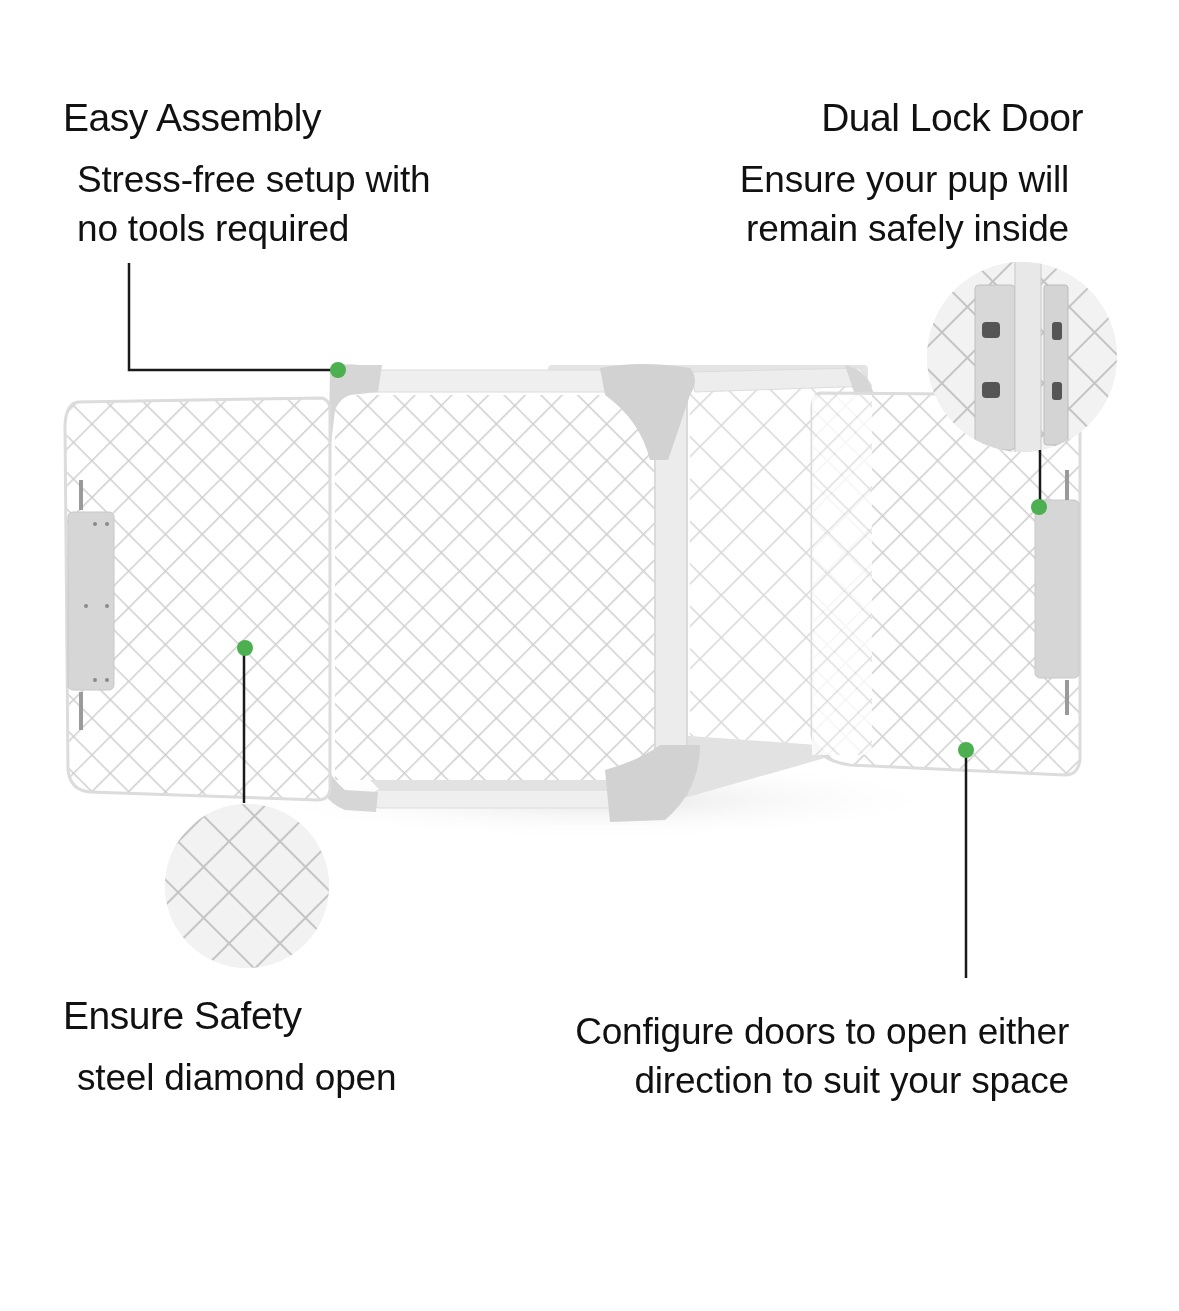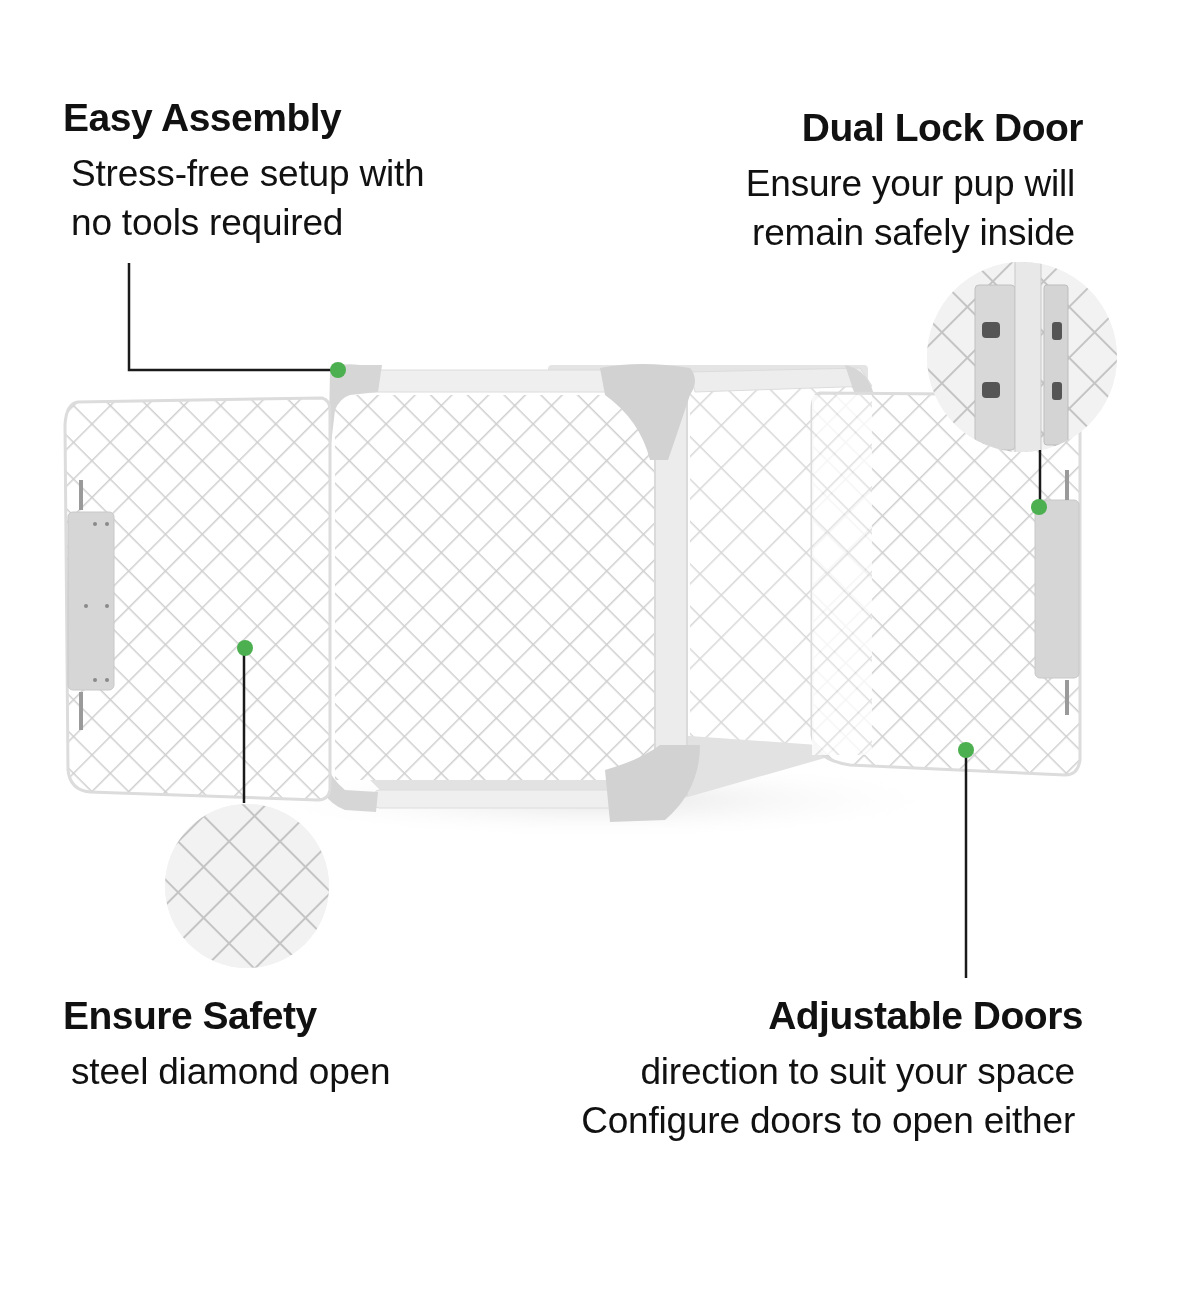--- a/index.html
+++ b/index.html
@@ -1,24 +1,24 @@
 <!DOCTYPE html>
 <html><head>
 <meta charset="utf-8">
 <style>
   html, body { margin: 0; padding: 0; background: #ffffff; }
   body { width: 1179px; height: 1311px; position: relative; overflow: hidden;
          font-family: "Liberation Sans", "DejaVu Sans", sans-serif; color: #111111; }
   .callout { position: absolute; }
-  .callout h2 { margin: 0; font-size: 39px; font-weight: 700; letter-spacing: -0.5px; line-height: 46px; color: #111; }
-  .callout p { margin: 8px; font-size: 37px; font-weight: 400; line-height: 49px; color: #111; letter-spacing: -0.2px; }
+  .callout h2 { margin: 0; font-size: 39px; font-weight: 400; letter-spacing: -0.5px; line-height: 46px; color: #111; }
+  .callout p { margin: 14px; font-size: 37px; font-weight: 400; line-height: 49px; color: #111; letter-spacing: -0.2px; }
   .left { text-align: left; }
   .right { text-align: right; }
   #c-tl { left: 63px; top: 95px; width: 480px; }
-  #c-tr { right: 96px; top: 105px; width: 480px; }
+  #c-tr { right: 96px; top: 95px; width: 480px; }
   #c-bl { left: 63px; top: 993px; width: 480px; }
   #c-br { right: 96px; top: 993px; width: 620px; }
   .line-block { display: block; white-space: nowrap; }
   #illustration { position: absolute; left: 0; top: 250px; width: 1179px; height: 740px; }
 </style>
 </head>
 <body>
 
 <div class="callout left" id="c-tl">
   <h2>Easy Assembly</h2>
@@ -157,18 +157,17 @@
 </svg>
 
 <div class="callout left" id="c-bl">
   <h2>Ensure Safety</h2>
   <p>
     <span class="line-block">steel diamond open</span>
   </p>
 </div>
 
 <div class="callout right" id="c-br">
-  <h2>Adjustable Doors</h2>
   <p>
+    <span class="line-block">Configure doors to open either</span>
     <span class="line-block">direction to suit your space</span>
-    <span class="line-block">Configure doors to open either</span>
   </p>
 </div>
 
 </body></html>

